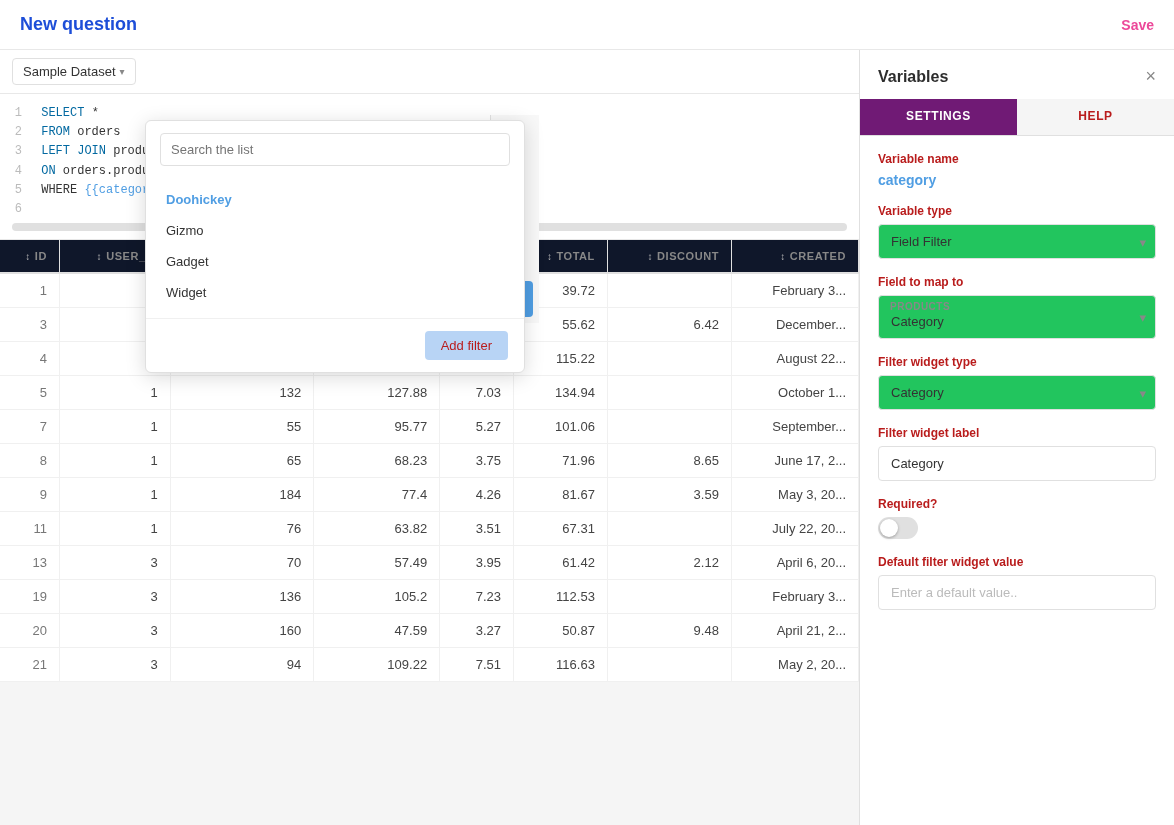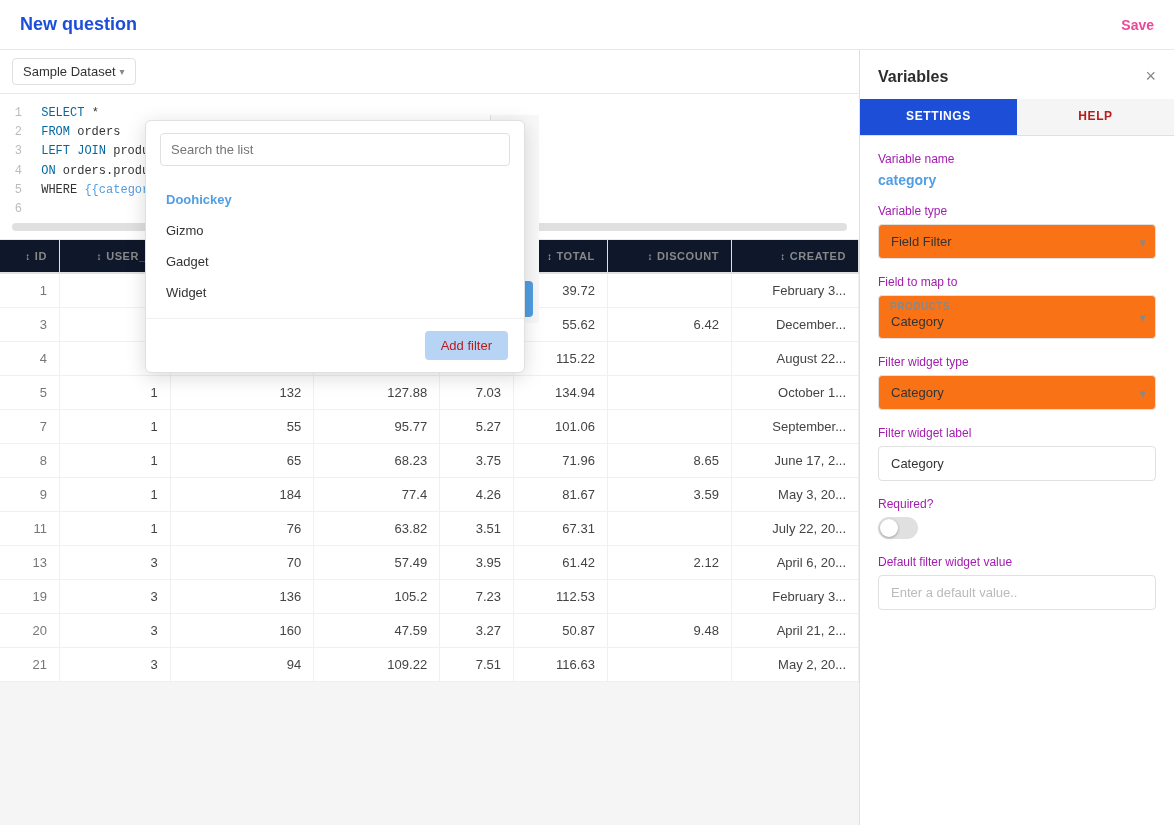--- a/index.html
+++ b/index.html
@@ -93,33 +93,33 @@
     }
     .panel-header { display: flex; align-items: center; justify-content: space-between; padding: 16px 18px 12px; }
     .panel-title { font-size: 16px; font-weight: 700; color: #2d2d2d; }
     .panel-close { background: none; border: none; font-size: 18px; cursor: pointer; color: #888; }
 
     .panel-tabs { display: flex; margin: 0 0 0 0; border-bottom: 1px solid #e0e0e0; }
     .panel-tab {
       flex: 1; padding: 10px; text-align: center; font-size: 12px; font-weight: 700;
       letter-spacing: 0.05em; cursor: pointer; border-bottom: 2px solid transparent;
     }
-    .panel-tab.active { background: #1d4ed8; color: #fff; }
+    .panel-tab.active { background: #701a75; color: #fff; }
     .panel-tab.inactive { color: #b91c1c; background: #f5f5f5; }
 
     .panel-body { flex: 1; overflow-y: auto; padding: 16px 18px; }
 
     .field-group { margin-bottom: 16px; }
-    .field-label { font-size: 12px; color: #a21caf; margin-bottom: 6px; font-weight: 400; }
+    .field-label { font-size: 12px; color: #b91c1c; margin-bottom: 6px; font-weight: 700; }
     .field-value-text { font-size: 14px; color: #509ee3; font-weight: 600; }
 
     .select-wrapper { position: relative; }
     .select-wrapper select {
       width: 100%; padding: 9px 32px 9px 12px; border: 1px solid #e0e0e0;
-      border-radius: 4px; background: #f97316; font-size: 13px; color: #333;
+      border-radius: 4px; background: #22c55e; font-size: 13px; color: #333;
       appearance: none; cursor: pointer; outline: none;
     }
     .select-wrapper::after {
       content: '▾'; position: absolute; right: 10px; top: 50%;
       transform: translateY(-50%); color: #888; pointer-events: none;
     }
 
     .text-input {
       width: 100%; padding: 9px 12px; border: 1px solid #e0e0e0;
       border-radius: 4px; font-size: 13px; color: #333; outline: none;

